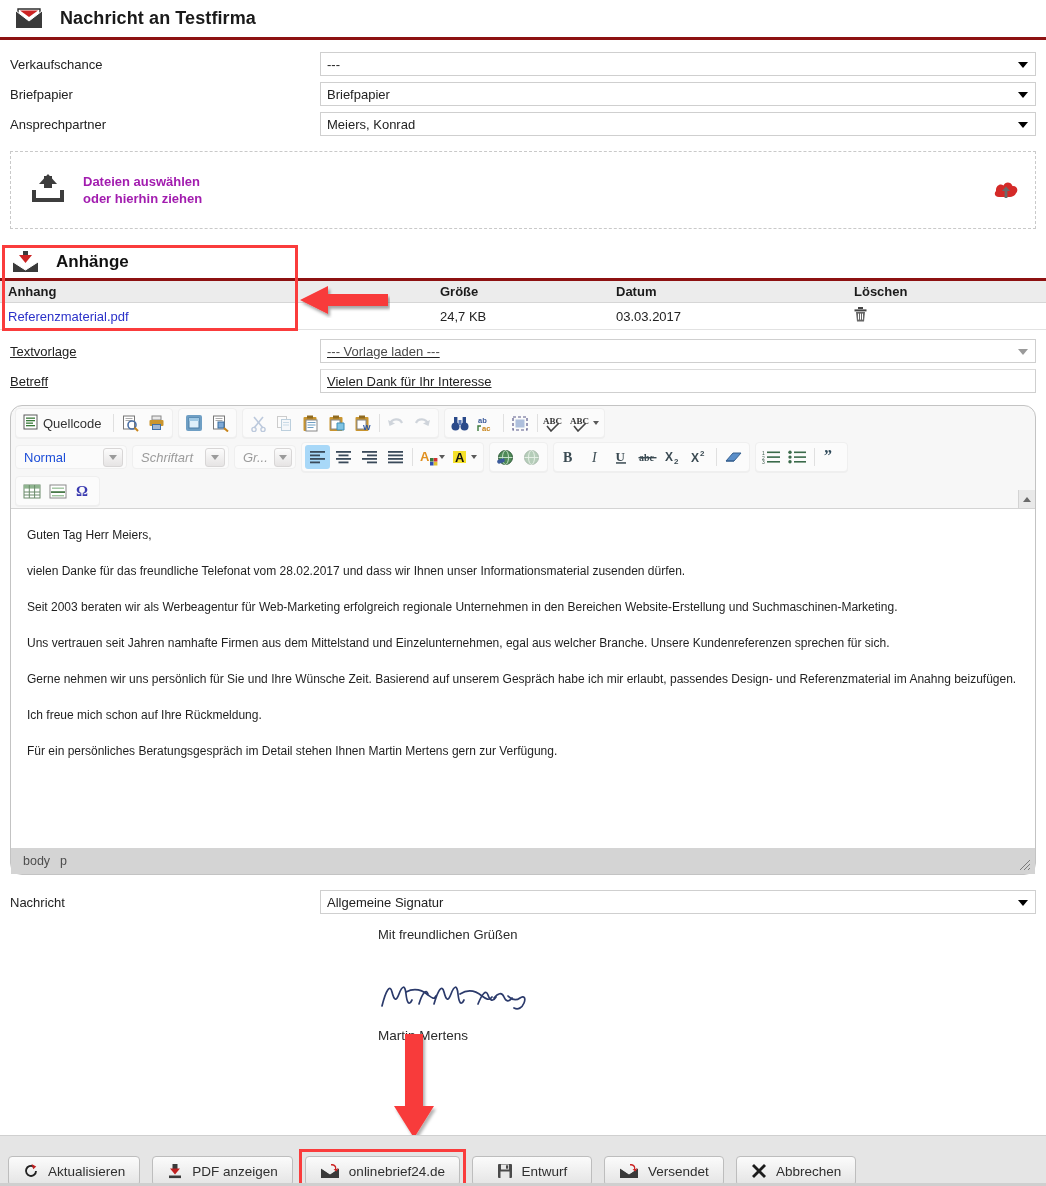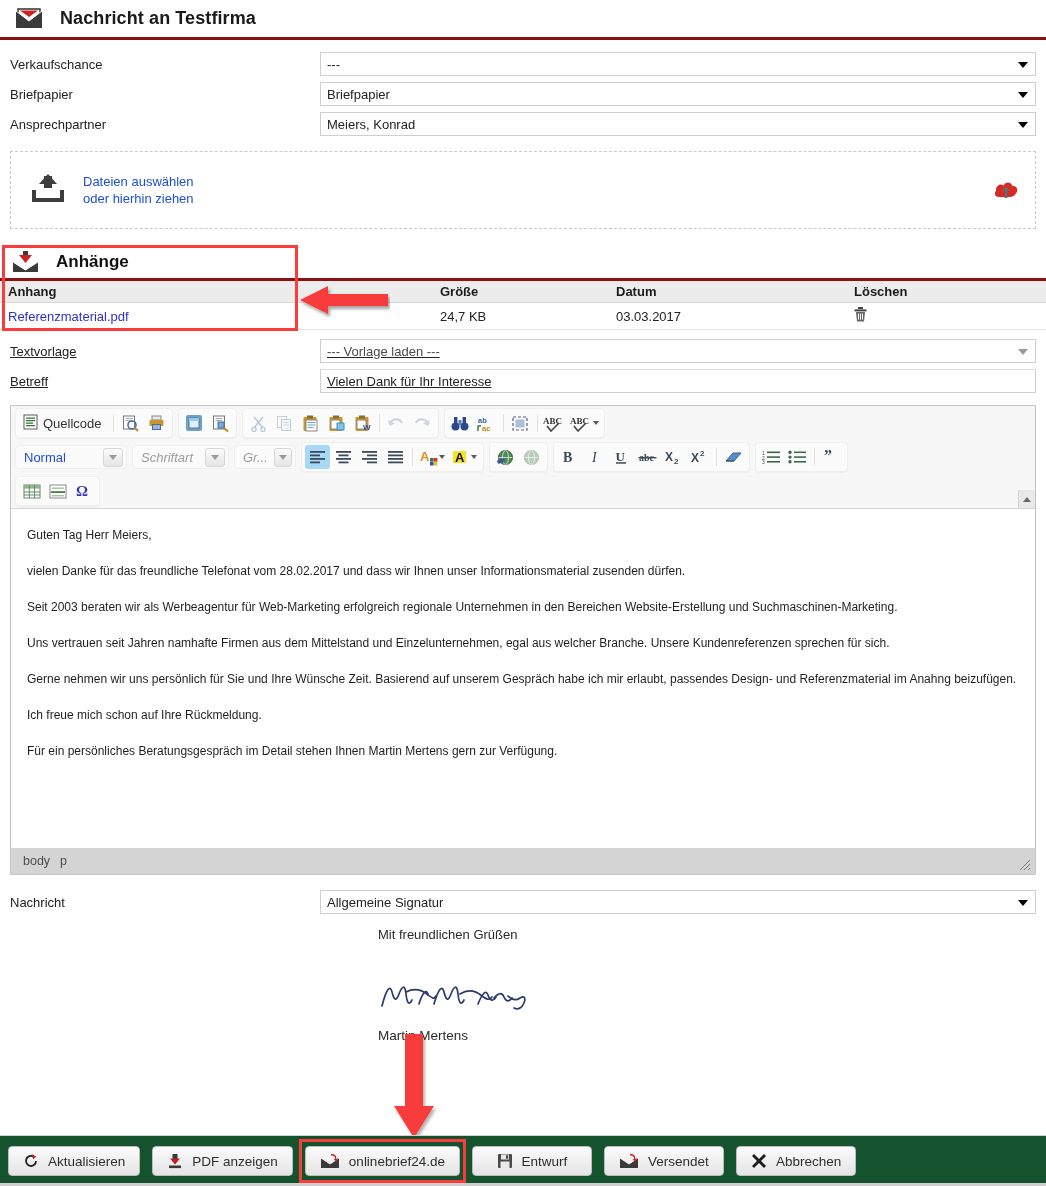--- a/index.html
+++ b/index.html
@@ -88,21 +88,21 @@
   .dropzone {
     margin: 12px 10px 0 10px;
     height: 78px;
     border: 1px dashed #c9c9c9;
     display: flex;
     align-items: center;
     position: relative;
     background: #fff;
   }
   .dz-icon { margin-left: 20px; margin-right: 18px; line-height: 0; }
-  .dz-text { font-size: 13px; line-height: 17px; color: #1d4ed8; }
+  .dz-text { font-size: 13px; line-height: 17px; color: #a21caf; font-weight: bold; }
   .dz-cloud { position: absolute; right: 16px; top: 50%; margin-top: -11px; line-height:0; }
 
   
   .attach-wrap { margin-top: 16px; position: relative; }
   .attach-head {
     height: 36px;
     display: flex;
     align-items: center;
     padding-left: 12px;
     border-bottom: 3px solid #8d1111;
@@ -147,21 +147,21 @@
   }
 
   
   .ann-arrow-left { position: absolute; pointer-events: none; }
   .ann-arrow-down { position: absolute; pointer-events: none; }
 
   
   .editor-wrap {
     margin: 9px 10px 0 10px;
     border: 1px solid #c3c3c3;
-    border-radius: 1px;
+    border-radius: 12px;
     background: #f7f7f7;
   }
   .tb-row {
     display: flex;
     align-items: center;
     padding: 2px 4px;
     gap: 5px;
     flex-wrap: nowrap;
   }
   .tb-group {
@@ -274,24 +274,24 @@
   .sig-greeting { margin-left: 58px; }
   .sig-img { margin-left: 58px; margin-top: 34px; line-height: 0; }
   .sig-name { margin-left: 58px; margin-top: 12px; font-size: 13.5px; color: #2b2b2b; }
 
   
   .btnbar {
     position: absolute;
     left: 0; bottom: 0;
     width: 1046px;
     height: 51px;
-    background: #14532d;
+    background: #e5e5e5;
     border-top: 1px solid #d0d0d0;
     display: flex;
-    align-items: center;
+    align-items: flex-end;
     padding: 0 8px;
     gap: 12px;
   }
   .btn {
     height: 30px;
     min-width: 120px;
     background: linear-gradient(#fbfbfb,#e4e4e4);
     border: 1px solid #bdbdbd;
     border-radius: 4px;
     display: flex;

